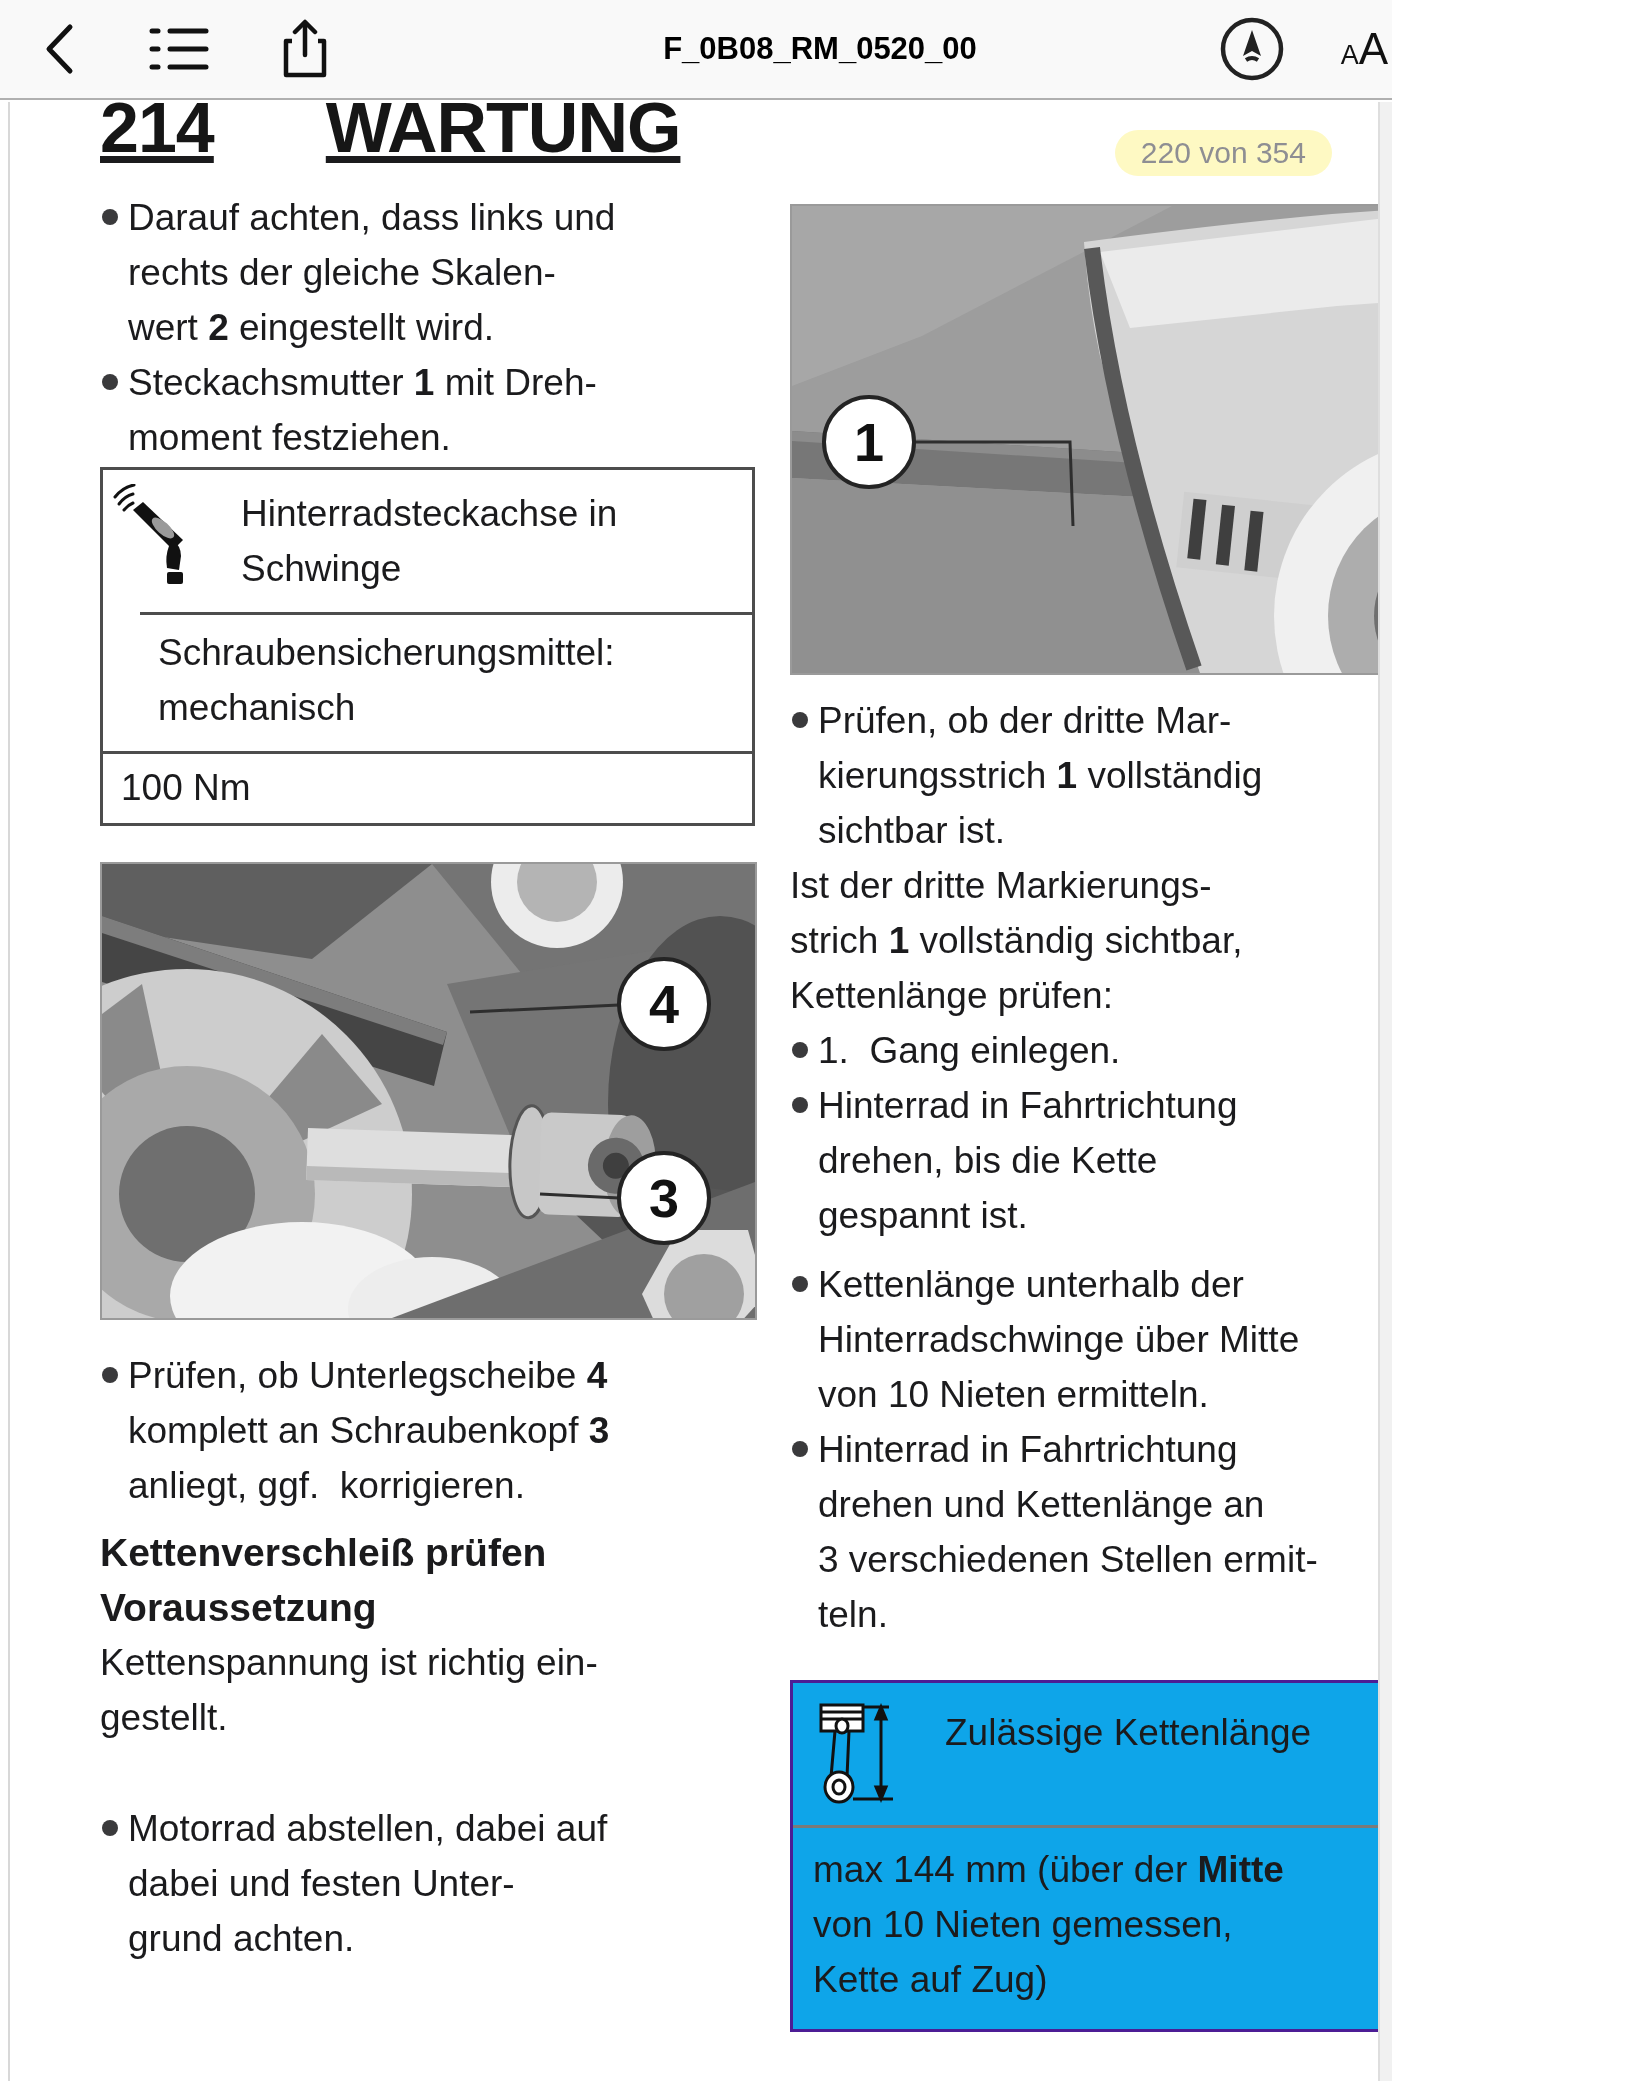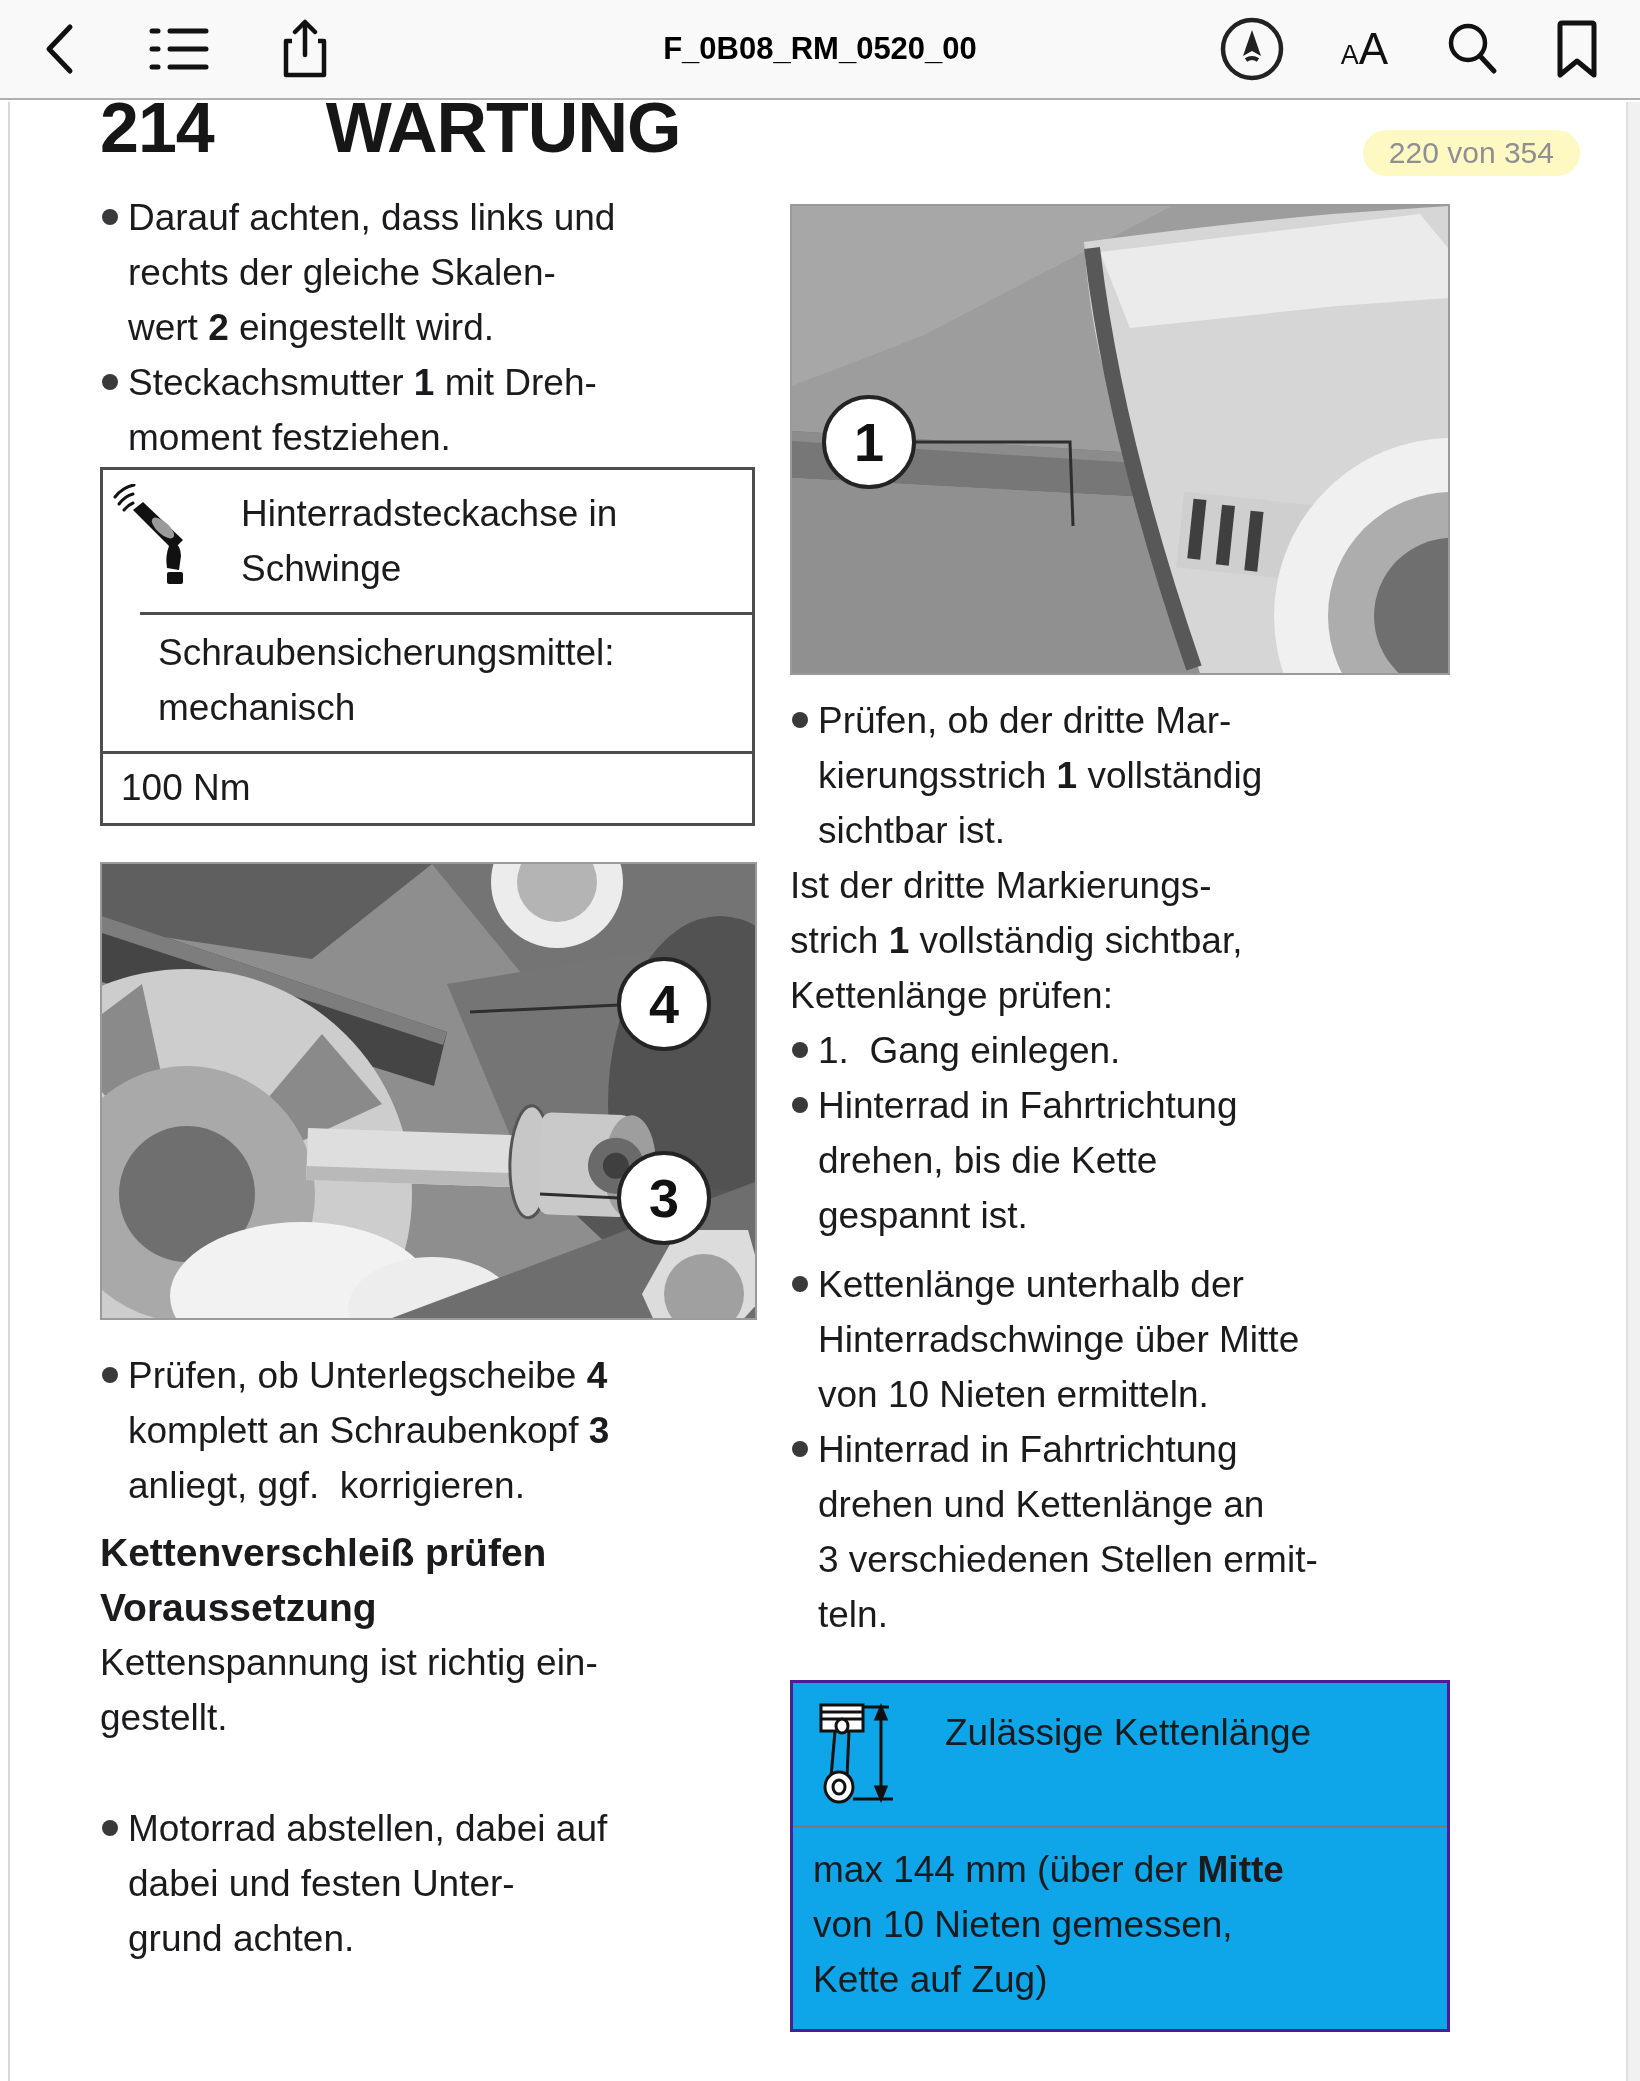--- a/index.html
+++ b/index.html
@@ -1,16 +1,16 @@
 <!DOCTYPE html>
 <html><head>
 <meta charset="utf-8">
 <style>
   html,body{margin:0;padding:0;background:#ffffff;}
-  .screen{position:relative;width:1640px;height:2081px;background:#ffffff;overflow:hidden;
+  .screen{position:relative;width:1392px;height:2081px;background:#ffffff;overflow:hidden;
           font-family:"Liberation Sans","DejaVu Sans",sans-serif;color:#1b1b1d;}
 
   
   .toolbar{position:absolute;top:0;left:0;width:1640px;height:100px;box-sizing:border-box;
            background:#f9f9f9;border-bottom:2px solid #b0b0b0;display:flex;align-items:center;
            padding:0 42px;z-index:10;}
   .tb-group{display:flex;align-items:center;}
   .tb-left{gap:72px;}
   .tb-right{margin-left:auto;gap:56px;}
   .tb-btn{display:flex;align-items:center;justify-content:center;cursor:pointer;}
@@ -20,21 +20,21 @@
   .aa .lg{font-size:44px;line-height:40px;}
 
   
   .edge-left{position:absolute;left:8px;top:102px;bottom:0;width:2px;background:#d8d8d8;}
   .edge-right{position:absolute;right:0;top:102px;bottom:0;width:12px;background:#f1f1f1;border-left:2px solid #dedede;}
 
   .progress-pill{position:absolute;top:130px;right:60px;height:46px;line-height:46px;padding:0 26px;
                  background:#fef9c3;color:#8e8e93;font-size:30px;font-weight:500;border-radius:23px;}
 
   
-  .page-head{margin:102px 0 9px 100px;height:62px;overflow:hidden;}
+  .page-head{margin:102px 0 9px 100px;height:62px;overflow:hidden;text-decoration:underline;}
   .page-head h1{margin:-14px 0 0 0;font-size:70px;font-weight:700;letter-spacing:-1px;color:#161616;display:flex;}
   .page-head .pg-num{margin-right:112px;}
 
   
   .cols{display:flex;margin-left:100px;margin-top:26px;gap:33px;}
   .col-l{width:657px;}
   .col-r{width:660px;}
   .ln{font-size:37px;line-height:55px;color:#1b1b1d;}
   b{font-weight:700;}
 

